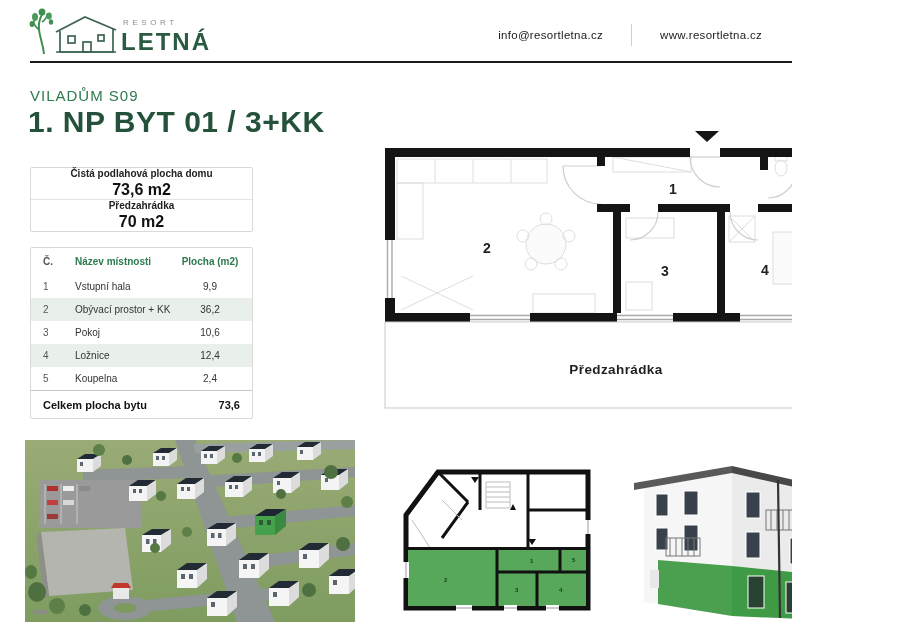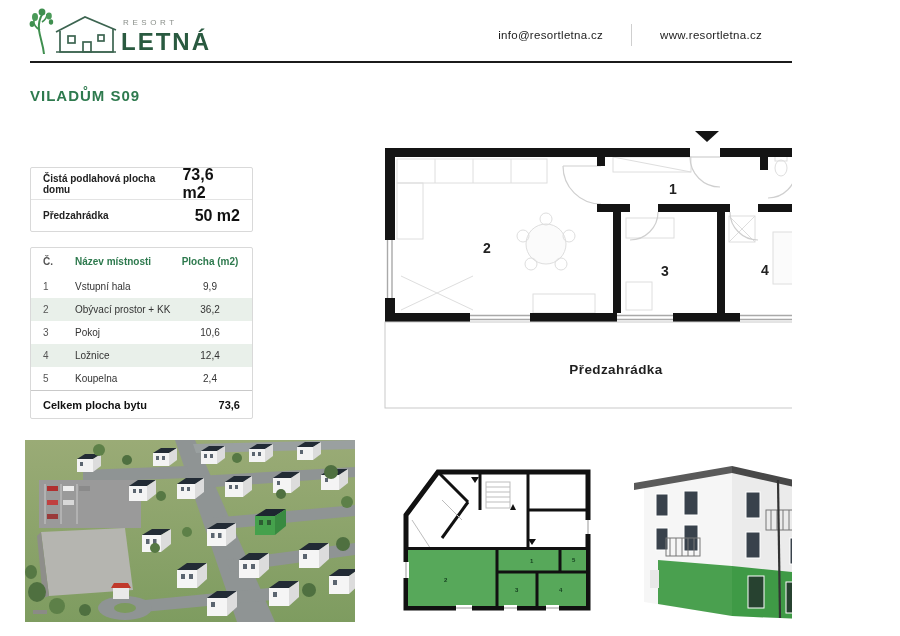--- a/index.html
+++ b/index.html
@@ -8,27 +8,27 @@
   .abs{position:absolute;}
 
   
   .logo{left:28px;top:8px;width:200px;height:52px;}
   .contacts{right:30px;top:24px;display:flex;align-items:center;gap:28px;}
   .contact-link{font-size:11.5px;letter-spacing:.3px;color:#1c1c1c;text-decoration:none;cursor:pointer;}
   .contact-sep{width:1px;height:22px;background:#cfcfcf;}
   .header-rule{left:30px;top:61px;width:840px;height:2px;background:#1b1b1b;}
 
   
-  .subtitle{left:30px;top:87px;font-size:15px;font-weight:bold;letter-spacing:1px;color:#2e7a4e;}
+  .subtitle{left:30px;top:87px;font-size:15px;font-weight:normal;letter-spacing:1px;color:#2e7a4e;}
   .heading{left:28px;top:105px;font-size:30px;font-weight:bold;letter-spacing:.5px;color:#24513a;}
 
   
   .card{border:1px solid #d9d9d9;border-radius:2px;background:#fff;box-sizing:border-box;}
   .summary{left:30px;top:167px;width:223px;}
-  .srow{display:flex;justify-content:space-between;align-items:center;height:31px;padding:0 12px;}
+  .srow{display:flex;justify-content:space-between;align-items:center;height:31px;padding:0 12px;flex-direction:column;}
   .slabel{font-size:10px;font-weight:bold;color:#222;}
   .sval{font-size:16px;font-weight:bold;color:#111;}
   .sdiv{height:1px;background:#e3e3e3;margin:0 0;}
 
   
   .rooms{left:30px;top:247px;width:223px;}
   .rhead{display:flex;align-items:center;height:27px;padding:0 12px;color:#2e7a4e;font-size:10px;font-weight:bold;}
   .rrow{display:flex;align-items:center;height:23px;padding:0 12px;font-size:10px;color:#333;}
   .rrow.alt{background:#e9f0ea;}
   .cnum{width:20px;color:#555;}
@@ -82,30 +82,31 @@
   </svg>
 
   <div class="abs contacts">
     <span class="contact-link">info@resortletna.cz</span>
     <span class="contact-sep"></span>
     <span class="contact-link">www.resortletna.cz</span>
   </div>
   <div class="abs header-rule"></div>
 
   <div class="abs subtitle">VILADŮM S09</div>
+  <div class="abs heading">1. NP BYT 01 / 3+KK</div>
 
   <div class="abs card summary">
     <div class="srow">
       <span class="slabel">Čistá podlahová plocha domu</span>
       <span class="sval">73,6 m2</span>
     </div>
     <div class="sdiv"></div>
     <div class="srow">
       <span class="slabel">Předzahrádka</span>
-      <span class="sval">50 m2</span>
+      <span class="sval">70 m2</span>
     </div>
   </div>
 
   <div class="abs card rooms">
     <div class="rhead">
       <span class="cnum">Č.</span>
       <span class="cname">Název místnosti</span>
       <span class="carea">Plocha (m2)</span>
     </div>
     <div class="rrow">

